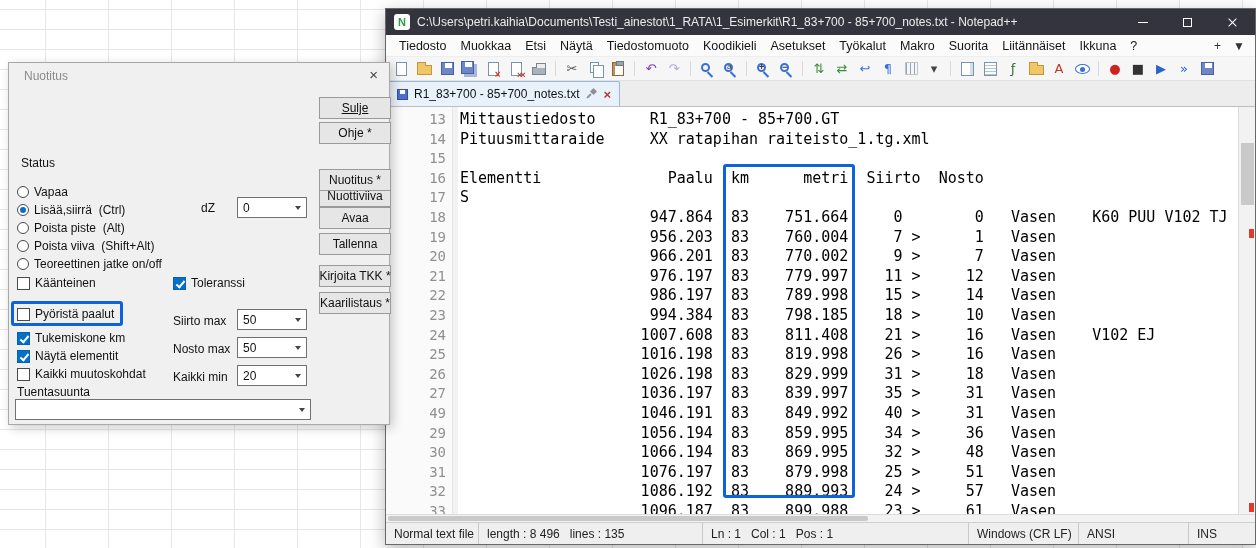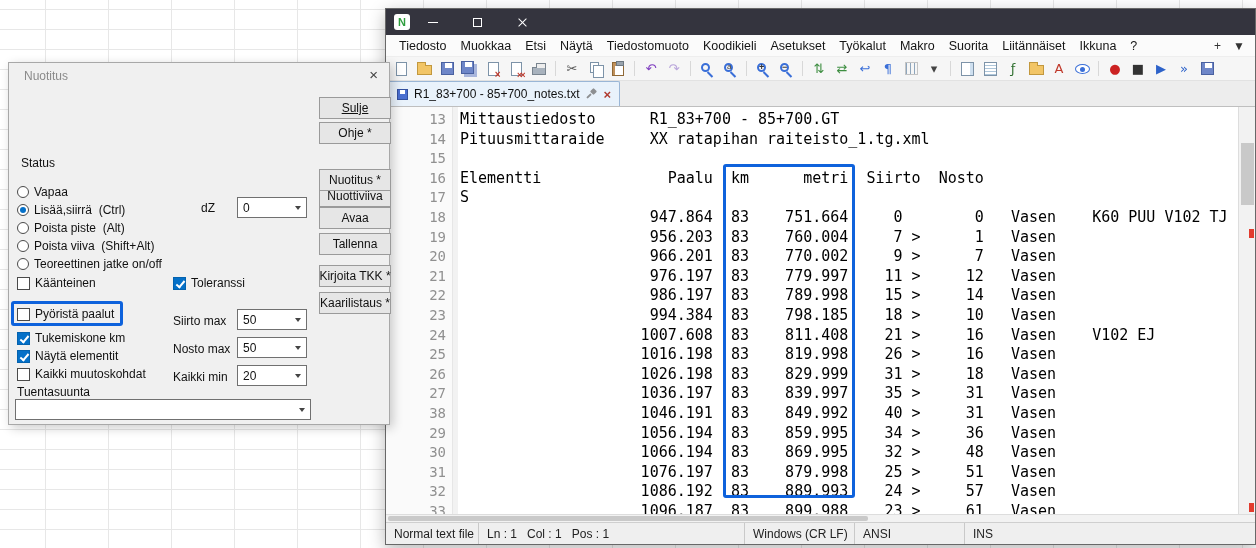--- a/index.html
+++ b/index.html
@@ -124,20 +124,21 @@
 </head>
 <body>
 
 <div id="excel-bg"></div>
 
 <div id="npp">
   <div class="titlebar">
     <div class="app-ico">
         <span>N</span>
       </div>
+    <div class="title-text">C:\Users\petri.kaihia\Documents\Testi_ainestot\1_RATA\1_Esimerkit\R1_83+700 - 85+700_notes.txt - Notepad++</div>
     <div class="wc">
         <span class="wc-min-bar"></span>
       </div>
     <div class="wc">
         <span class="wc-max-box"></span>
       </div>
     <div class="wc">
         <span class="wc-x"></span>
       </div>
   </div>
@@ -294,41 +295,42 @@
         <div class="ln">18</div>
         <div class="ln">19</div>
         <div class="ln">20</div>
         <div class="ln">21</div>
         <div class="ln">22</div>
         <div class="ln">23</div>
         <div class="ln">24</div>
         <div class="ln">25</div>
         <div class="ln">26</div>
         <div class="ln">27</div>
-        <div class="ln">38</div>
+        <div class="ln">49</div>
         <div class="ln">29</div>
         <div class="ln">30</div>
         <div class="ln">31</div>
         <div class="ln">32</div>
         <div class="ln">33</div>
       </div>
     <div class="foldm"></div>
     <div class="code" id="editor-lines"><div class="cl">Mittaustiedosto      R1_83+700 - 85+700.GT</div><div class="cl">Pituusmittaraide     XX ratapihan raiteisto_1.tg.xml</div><div class="cl"> </div><div class="cl">Elementti              Paalu  km      metri  Siirto  Nosto</div><div class="cl">S</div><div class="cl">                     947.864  83    751.664     0        0   Vasen    K60 PUU V102 TJ</div><div class="cl">                     956.203  83    760.004     7 &gt;      1   Vasen</div><div class="cl">                     966.201  83    770.002     9 &gt;      7   Vasen</div><div class="cl">                     976.197  83    779.997    11 &gt;     12   Vasen</div><div class="cl">                     986.197  83    789.998    15 &gt;     14   Vasen</div><div class="cl">                     994.384  83    798.185    18 &gt;     10   Vasen</div><div class="cl">                    1007.608  83    811.408    21 &gt;     16   Vasen    V102 EJ</div><div class="cl">                    1016.198  83    819.998    26 &gt;     16   Vasen</div><div class="cl">                    1026.198  83    829.999    31 &gt;     18   Vasen</div><div class="cl">                    1036.197  83    839.997    35 &gt;     31   Vasen</div><div class="cl">                    1046.191  83    849.992    40 &gt;     31   Vasen</div><div class="cl">                    1056.194  83    859.995    34 &gt;     36   Vasen</div><div class="cl">                    1066.194  83    869.995    32 &gt;     48   Vasen</div><div class="cl">                    1076.197  83    879.998    25 &gt;     51   Vasen</div><div class="cl">                    1086.192  83    889.993    24 &gt;     57   Vasen</div><div class="cl">                    1096.187  83    899.988    23 &gt;     61   Vasen</div></div>
     <div class="vscroll">
       <div class="vthumb"></div>
       <div class="vmark" style="top:122px"></div>
       <div class="vmark" style="top:396px"></div>
     </div>
   </div>
   <div class="hscroll">
       <div class="hthumb"></div>
     </div>
 
   <div class="statusbar">
     <span class="seg s1">Normal text file</span>
+    <span class="seg s2">length : 8 496   lines : 135</span>
     <span class="seg s3">Ln : 1   Col : 1   Pos : 1</span>
     <span class="seg s4">Windows (CR LF)</span>
     <span class="seg s5">ANSI</span>
     <span class="seg s6">INS</span>
   </div>
 </div>
 
 <div id="dlg">
   <div class="dlg-title">Nuotitus</div>
   <div class="dlg-x">×</div>

